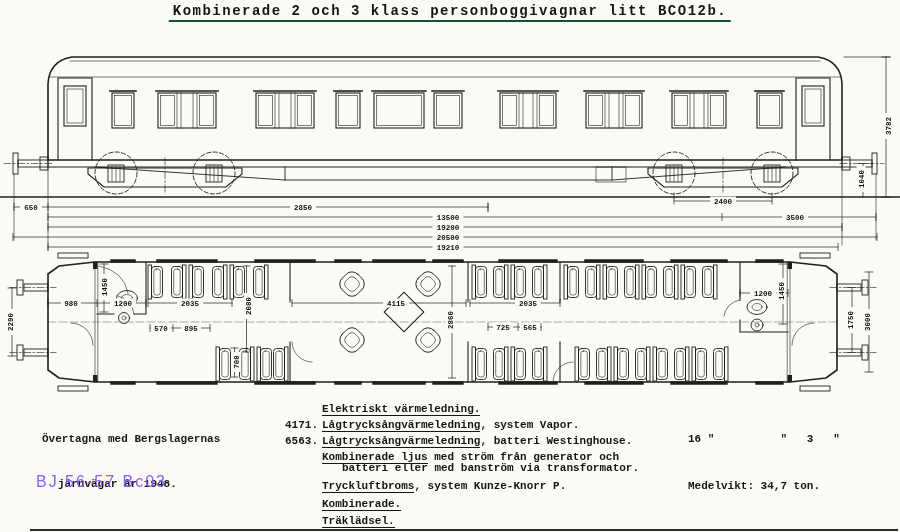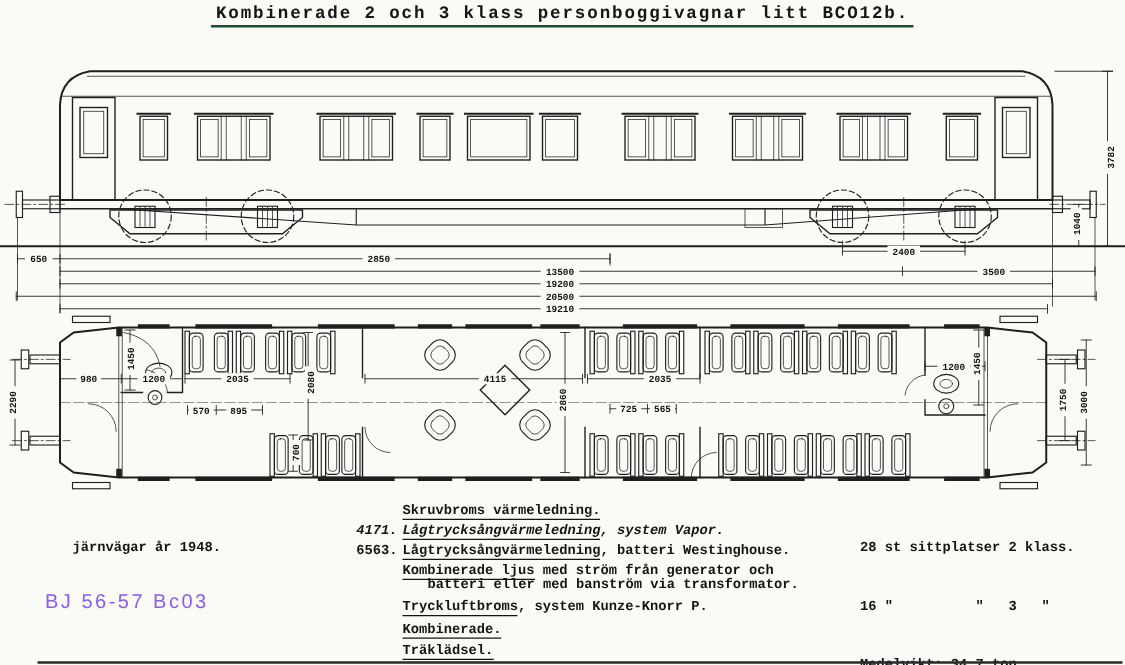--- a/index.html
+++ b/index.html
@@ -413,33 +413,33 @@
         </g>
       <g class="dlbl" transform="translate(867,322) rotate(-90)">
           <rect class="lblbg" x="-13" y="-4.5" width="26" height="9"></rect>
           <text y="2.8">3000</text>
         </g>
     </g>
   </g>
 </svg>
 
 <div class="nblock" style="left:42px;top:402px;">
+  <div>Övertagna med Bergslagernas</div>
   <div class="nl3">järnvägar år 1948.</div>
 </div>
 
 <div class="code">BJ  56-57  Bc03</div>
 
-<div class="crow" style="top:403px;"><span class="cnum"></span><span class="u">Skruvbroms värmeledning.</span><span></span></div>
-<div class="crow" style="top:419px;font-style:italic;"><span class="cnum">4171.</span><span class="u">Lågtrycksångvärmeledning</span><span>, system Vapor.</span></div>
+<div class="crow" style="top:403px;"><span class="cnum"></span><span class="u">Elektriskt värmeledning.</span><span></span></div>
+<div class="crow" style="top:419px;"><span class="cnum">4171.</span><span class="u">Lågtrycksångvärmeledning</span><span>, system Vapor.</span></div>
 <div class="crow" style="top:435px;"><span class="cnum">6563.</span><span class="u">Lågtrycksångvärmeledning</span><span>, batteri Westinghouse.</span></div>
 <div class="crow" style="top:451px;"><span class="cnum"></span><span class="u">Kombinerade ljus</span><span> med ström från generator och</span></div>
 <div class="crow" style="top:462px;"><span class="cnum"></span><span class="indent2">batteri eller med banström via transformator.</span></div>
 <div class="crow" style="top:480px;"><span class="cnum"></span><span class="u">Tryckluftbroms</span><span>, system Kunze-Knorr P.</span></div>
 <div class="crow" style="top:498px;"><span class="cnum"></span><span class="u">Kombinerade.</span><span></span></div>
 <div class="crow" style="top:515px;"><span class="cnum"></span><span class="u">Träklädsel.</span><span></span></div>
 
 <div class="nblock" style="left:688px;top:401px;line-height:15.5px;">
-  <div>28 st sittplatser 2 klass.</div>
   <div>16 "          "   3   "</div>
   <div>Medelvikt: 34,7 ton.</div>
 </div>
 
 <div class="botline"></div>
 
 </body></html>

